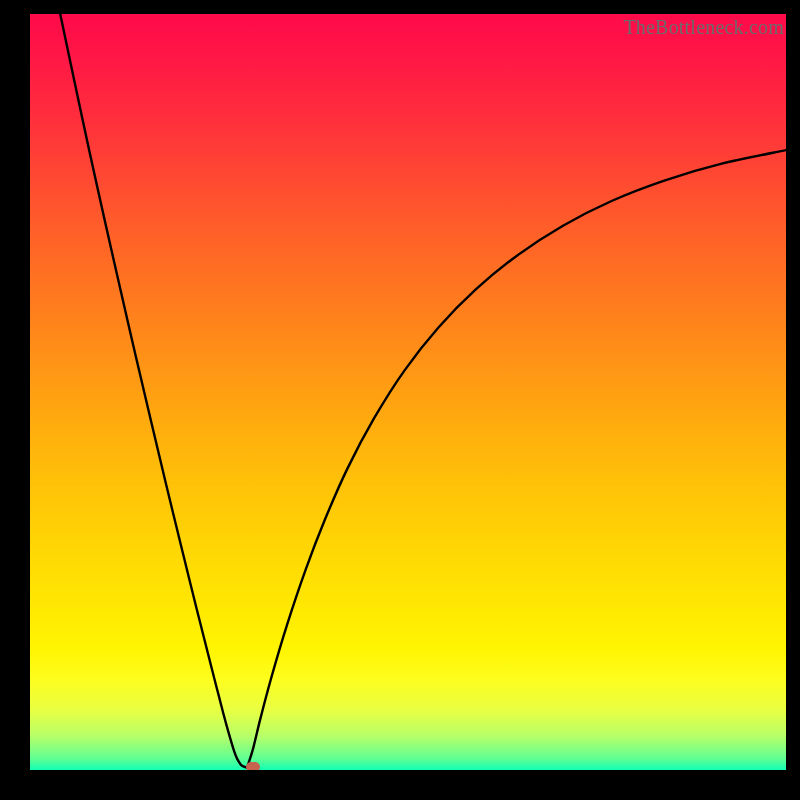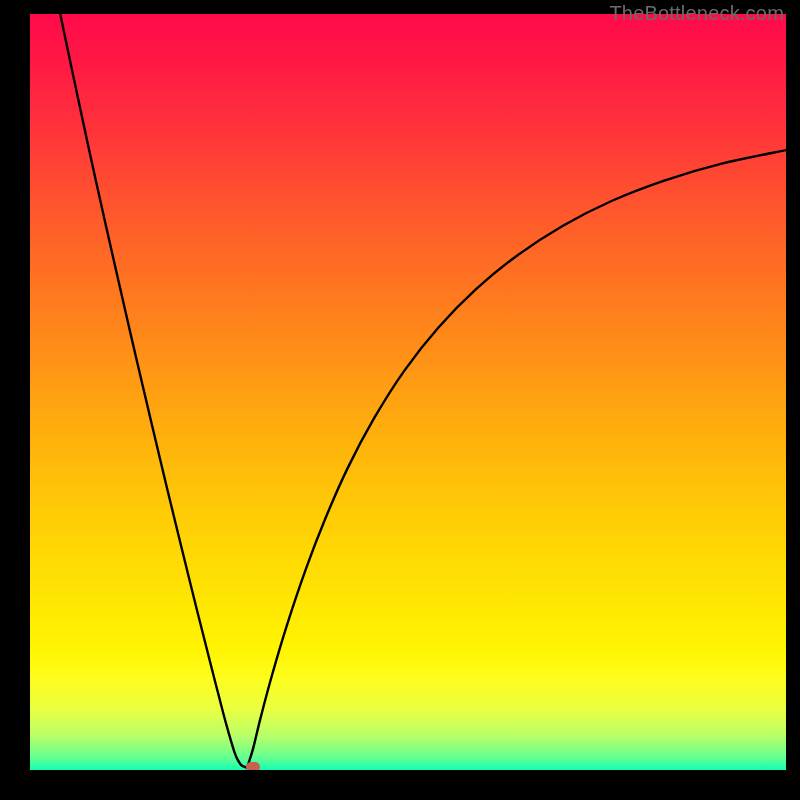--- a/index.html
+++ b/index.html
@@ -30,26 +30,27 @@
     inset: 0;
   }
   .curve-svg {
     position: absolute;
     inset: 0;
     width: 100%;
     height: 100%;
   }
   .watermark {
     position: absolute;
-    top: 2px;
+    top: 16px;
     right: 16px;
     font-size: 20px;
     font-weight: 500;
     color: #6b6b6b;
     letter-spacing: 0.2px;
+    font-family: Liberation Serif, serif;
   }
   .marker {
     position: absolute;
     width: 14px;
     height: 10px;
     border-radius: 6px;
     background: #c7624e;
     transform: translate(-50%, -50%);
   }
 </style>

